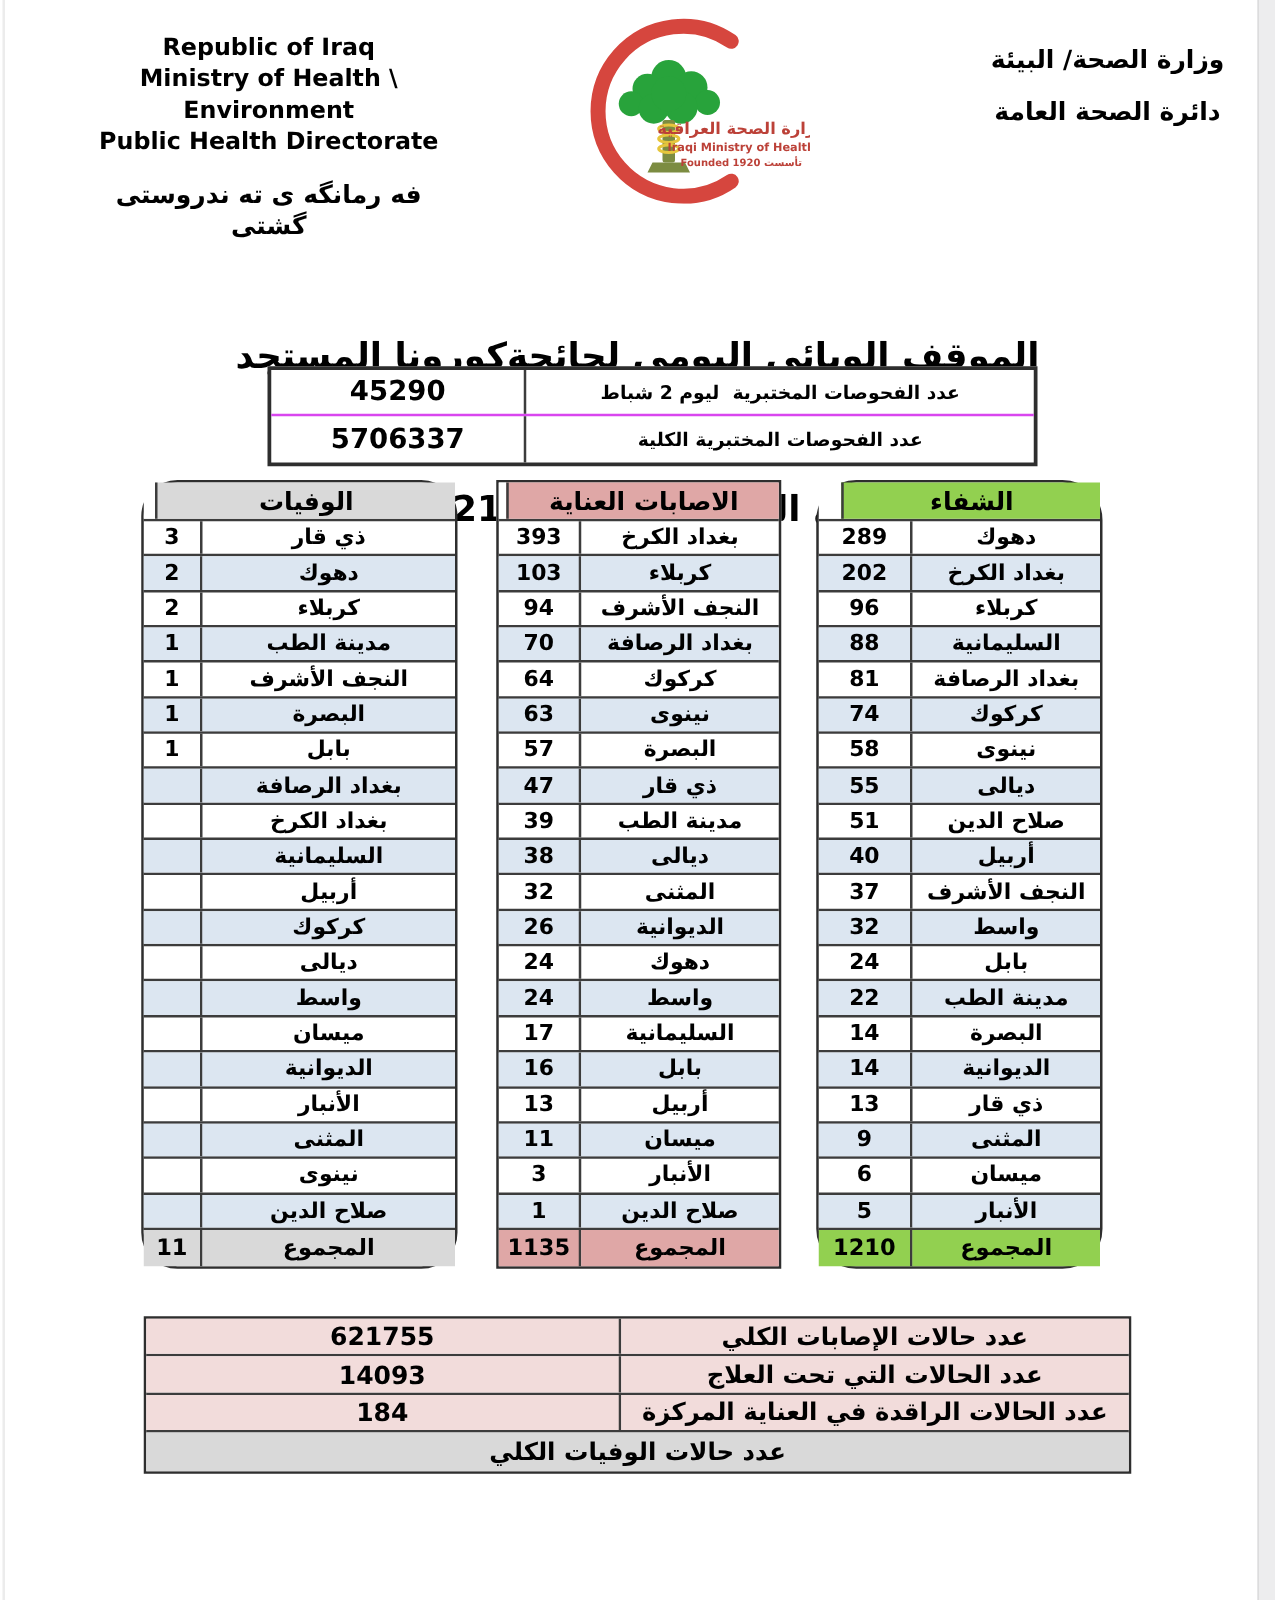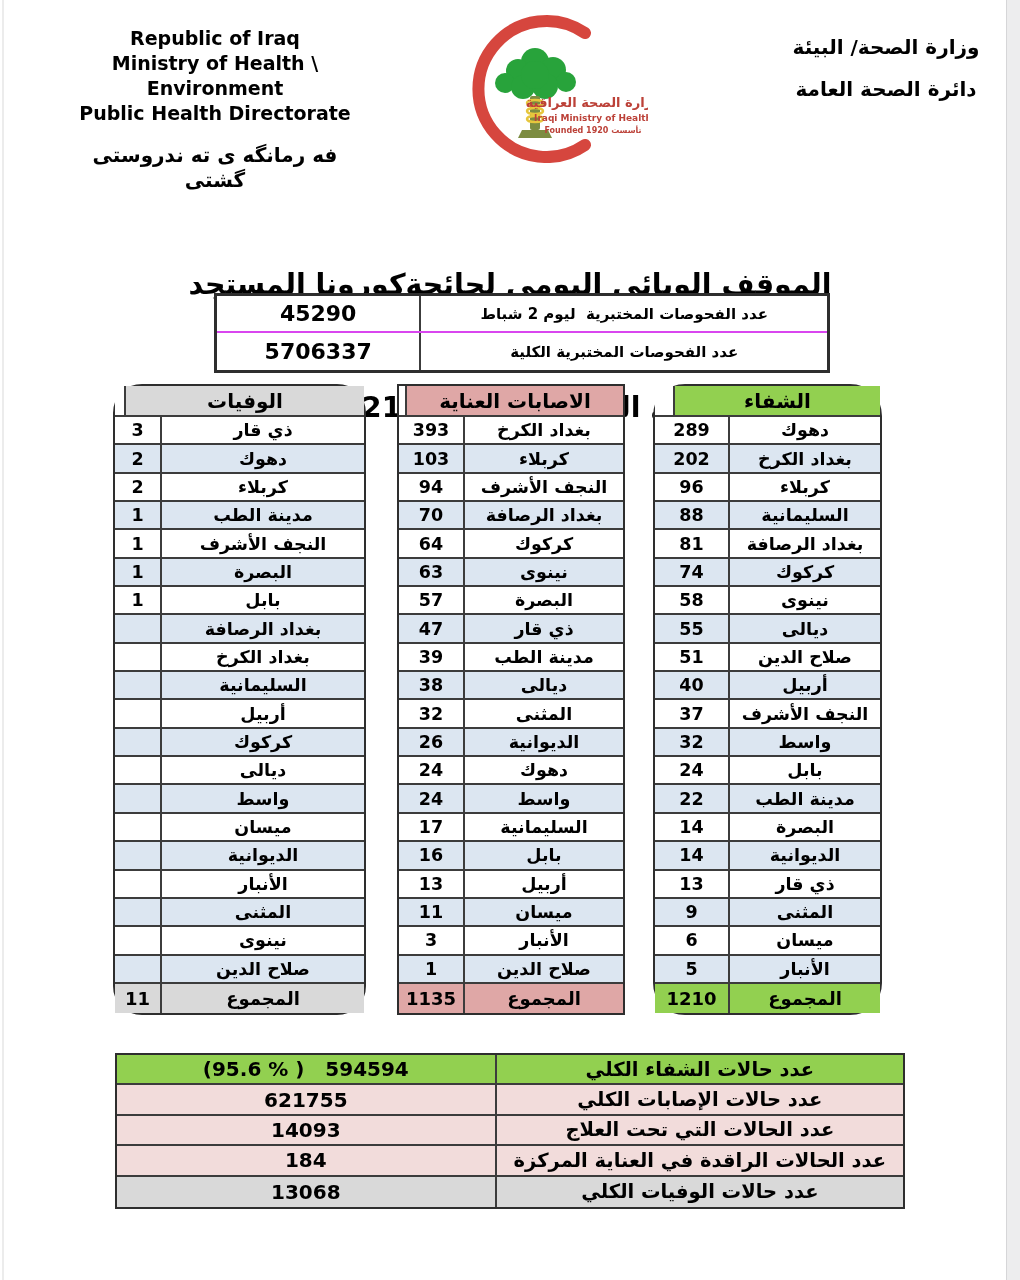--- a/index.html
+++ b/index.html
@@ -387,34 +387,29 @@
           <div class="st-city">الأنبار</div>
         </div>
       </div>
     <div class="st-total">
       <div class="st-val">1210</div>
       <div class="st-city">المجموع</div>
     </div>
   </div>
 
   <div class="summary">
-    <div class="sum-row tone-green">
-      <div class="sum-val">(95.6 % )   594594</div>
-      <div class="sum-label">عدد حالات الشفاء الكلي</div>
-    </div>
     <div class="sum-row tone-pink">
       <div class="sum-val">621755</div>
       <div class="sum-label">عدد حالات الإصابات الكلي</div>
     </div>
     <div class="sum-row tone-pink">
       <div class="sum-val">14093</div>
       <div class="sum-label">عدد الحالات التي تحت العلاج</div>
     </div>
     <div class="sum-row tone-pink">
       <div class="sum-val">184</div>
       <div class="sum-label">عدد الحالات الراقدة في العناية المركزة</div>
     </div>
     <div class="sum-row tone-gray last">
-      <div class="sum-val">13068</div>
       <div class="sum-label">عدد حالات الوفيات الكلي</div>
     </div>
   </div>
 </div>
 
 </body></html>

